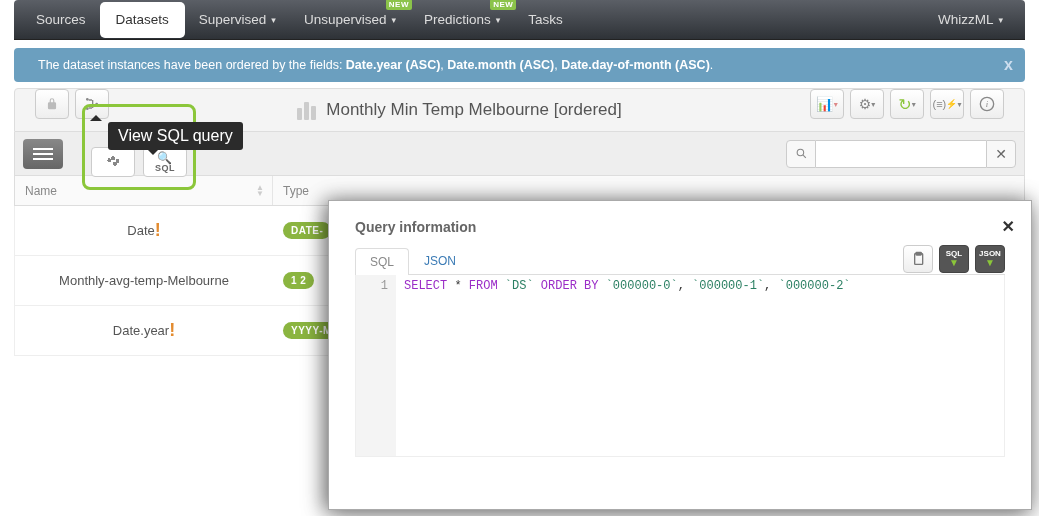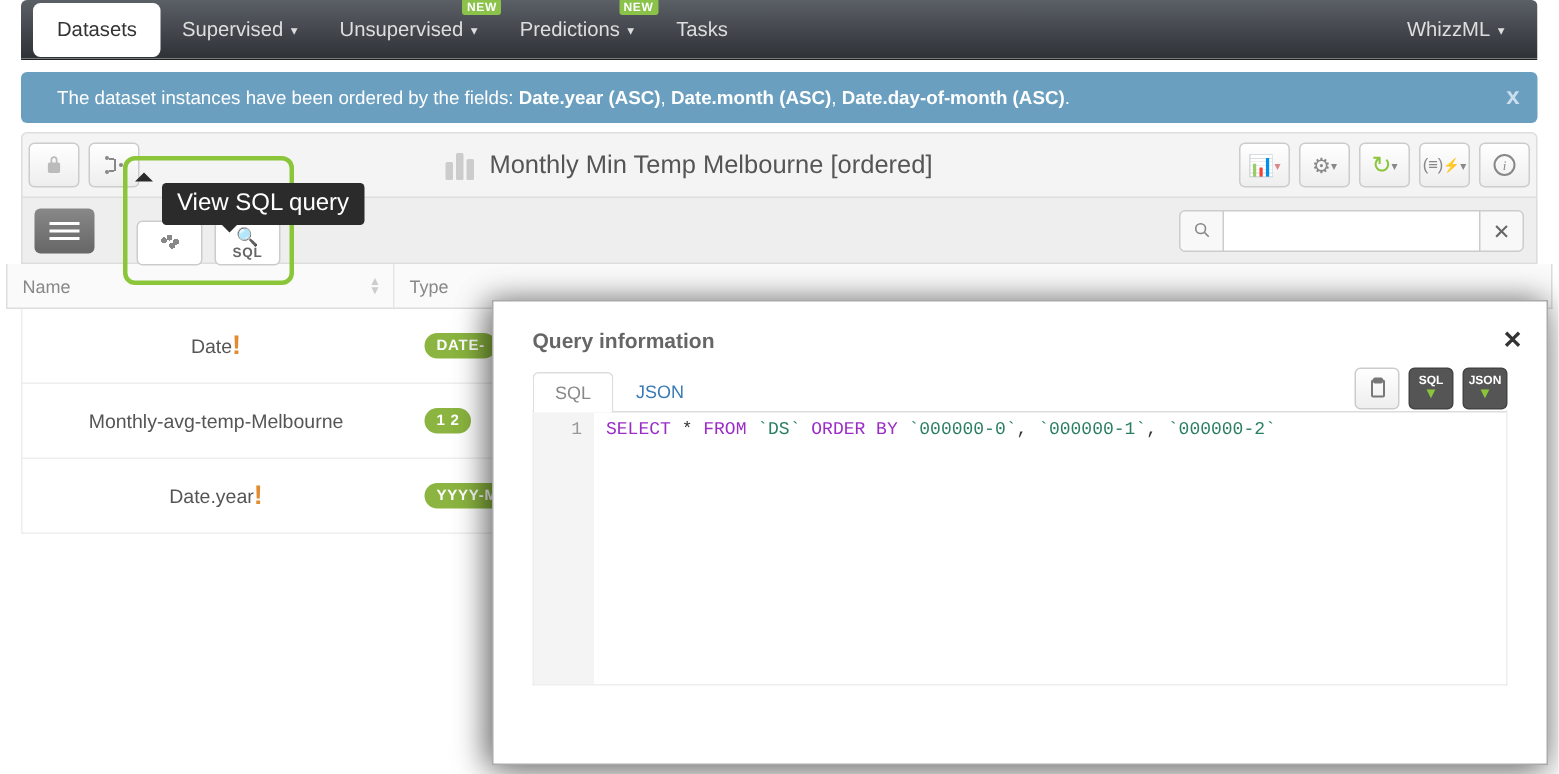--- a/index.html
+++ b/index.html
@@ -9,21 +9,21 @@
 .navbar-item { color: #ddd; padding: 0 14px; height: 40px; display: flex; align-items: center; cursor: pointer; font-size: 13.5px; position: relative; }
 .navbar-item.active { background: #fff; color: #333; border-radius: 5px; height: 36px; padding: 0 16px; font-weight: 500; }
 .navbar-item .caret { margin-left: 5px; font-size: 9px; }
 .navbar-spacer { flex: 1; }
 .new-badge { position: absolute; top: -1px; right: -2px; background: #8bc34a; color: #fff; font-size: 8px; font-weight: bold; padding: 1px 3px; border-radius: 2px; letter-spacing: 0.5px; }
 
 .info-bar { margin: 8px 14px 6px; background: #6b9fbf; color: #fff; padding: 10px 24px; border-radius: 4px; font-size: 12.5px; position: relative; display: flex; align-items: center; }
 .info-bar .close { position: absolute; right: 12px; color: #cde; cursor: pointer; font-size: 16px; font-weight: bold; }
 .info-bar b { font-weight: bold; }
 
-.title-row { margin: 0 14px; background: #f4f4f4; border: 1px solid #ddd; border-radius: 4px 4px 0 0; height: 44px; display: flex; align-items: center; padding: 0 4px; gap: 6px; }
+.title-row { margin: 0 14px; background: #f4f4f4; border: 1px solid #ddd; border-radius: 4px 4px 0 0; height: 44px; display: flex; padding: 0 20px; gap: 6px; }
 .icon-btn { width: 34px; height: 30px; border: 1px solid #ccc; background: linear-gradient(#fff,#eee); border-radius: 4px; display: flex; align-items: center; justify-content: center; cursor: pointer; color: #888; font-size: 14px; }
 .icon-btn.lock { color: #bbb; }
 .title-center { flex: 1; display: flex; align-items: center; justify-content: center; gap: 10px; }
 .title-text { font-size: 17px; color: #555; font-weight: 500; }
 .bars-icon { display: inline-flex; gap: 2px; align-items: flex-end; height: 20px; }
 .bars-icon span { width: 5px; background: #ccc; border-radius: 1px; }
 .bars-icon span:nth-child(1){height:12px;} .bars-icon span:nth-child(2){height:18px;} .bars-icon span:nth-child(3){height:14px;}
 
 .sub-row { margin: 0 14px; background: #eee; border: 1px solid #ddd; border-top: none; height: 44px; display: flex; align-items: center; padding: 0 8px; gap: 8px; }
 .hamburger-btn { width: 40px; height: 30px; background: linear-gradient(#888,#666); border-radius: 4px; display: flex; flex-direction: column; justify-content: center; align-items: center; gap: 3px; cursor: pointer; }
@@ -36,21 +36,21 @@
 .tool-btn.sql .mag { color: #8bc63a; font-size: 12px; }
 .tooltip { position: absolute; top: 122px; left: 108px; background: #2b2b2b; color: #fff; font-size: 16px; padding: 5px 10px; border-radius: 3px; z-index: 10; white-space: nowrap; }
 .tooltip::after { content: ""; position: absolute; bottom: -5px; left: 40px; border: 5px solid transparent; border-top-color: #2b2b2b; border-bottom: none; }
 .tooltip-top-caret { position: absolute; top: 109px; left: 90px; width: 0; height: 0; border: 6px solid transparent; border-bottom-color: #2b2b2b; z-index: 10; }
 
 .search-wrap { margin-left: auto; display: flex; align-items: center; }
 .search-btn { width: 30px; height: 28px; border: 1px solid #ccc; background: #f8f8f8; border-radius: 4px 0 0 4px; display: flex; align-items: center; justify-content: center; color: #888; }
 .search-input { width: 170px; height: 28px; border: 1px solid #ccc; border-left: none; border-right: none; padding: 0 6px; font-size: 12px; }
 .clear-btn { width: 30px; height: 28px; border: 1px solid #ccc; background: #f8f8f8; border-radius: 0 4px 4px 0; display: flex; align-items: center; justify-content: center; color: #666; cursor: pointer; font-size: 14px; }
 
-.table-head { margin: 0 4px; background: #fafafa; border: 1px solid #ddd; border-top: none; height: 30px; display: flex; align-items: center; font-size: 12px; color: #888; }
+.table-head { margin: 0 14px; background: #fafafa; border: 1px solid #ddd; border-top: none; height: 30px; display: flex; align-items: center; font-size: 12px; color: #888; }
 .col-name { width: 258px; padding-left: 10px; display: flex; align-items: center; justify-content: space-between; padding-right: 8px; border-right: 1px solid #e5e5e5; height: 100%; }
 .col-type { width: 90px; padding-left: 10px; }
 .sort-icons { font-size: 8px; color: #ccc; line-height: 0.7; }
 
 .table-row { margin: 0 14px; background: #fff; border: 1px solid #eee; border-top: none; height: 50px; display: flex; align-items: center; font-size: 13px; color: #555; }
 .row-name { width: 258px; padding-left: 10px; display: flex; align-items: center; justify-content: center; padding-right: 10px; }
 .row-warn { color: #e38b2f; font-size: 18px; font-weight: bold; }
 .row-badge { background: #8bb540; color: #fff; font-size: 10px; font-weight: bold; padding: 3px 8px; border-radius: 9px; margin-left: 10px; letter-spacing: 0.5px; }
 
 
@@ -73,20 +73,23 @@
 .ident { color: #2a7f62; }
 
 .press { position: absolute; left: 880px; top: 498px; width: 60px; height: 12px; background: #e8d98a; z-index: 1; }
 
 svg.clip-icon { width: 16px; height: 16px; }
 </style>
 </head>
 <body>
 
 <div class="navbar">
+  <div class="navbar-item">
+      <span>Sources</span>
+    </div>
   <div class="navbar-item active">
       <span>Datasets</span>
     </div>
   <div class="navbar-item">
       <span>Supervised</span>
       <span class="caret">▾</span>
     </div>
   <div class="navbar-item">
       <span>Unsupervised</span>
       <span class="caret">▾</span>

